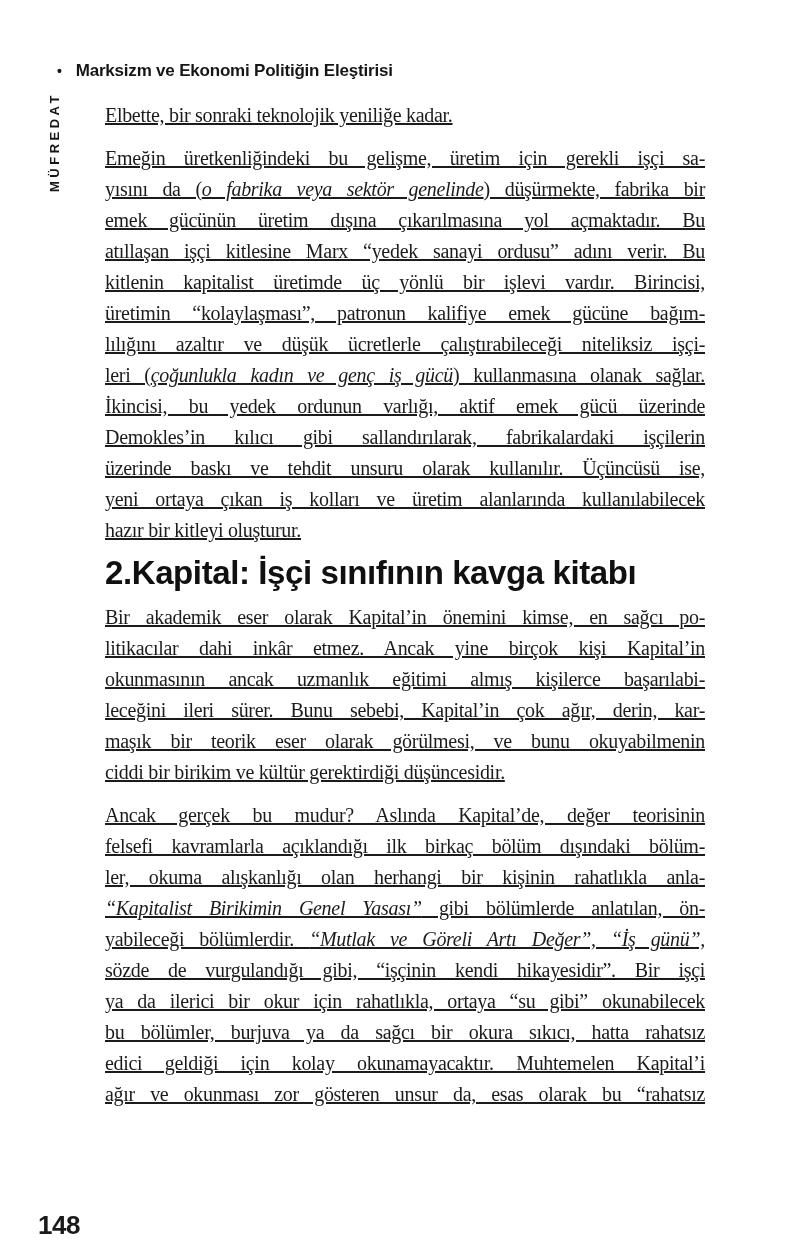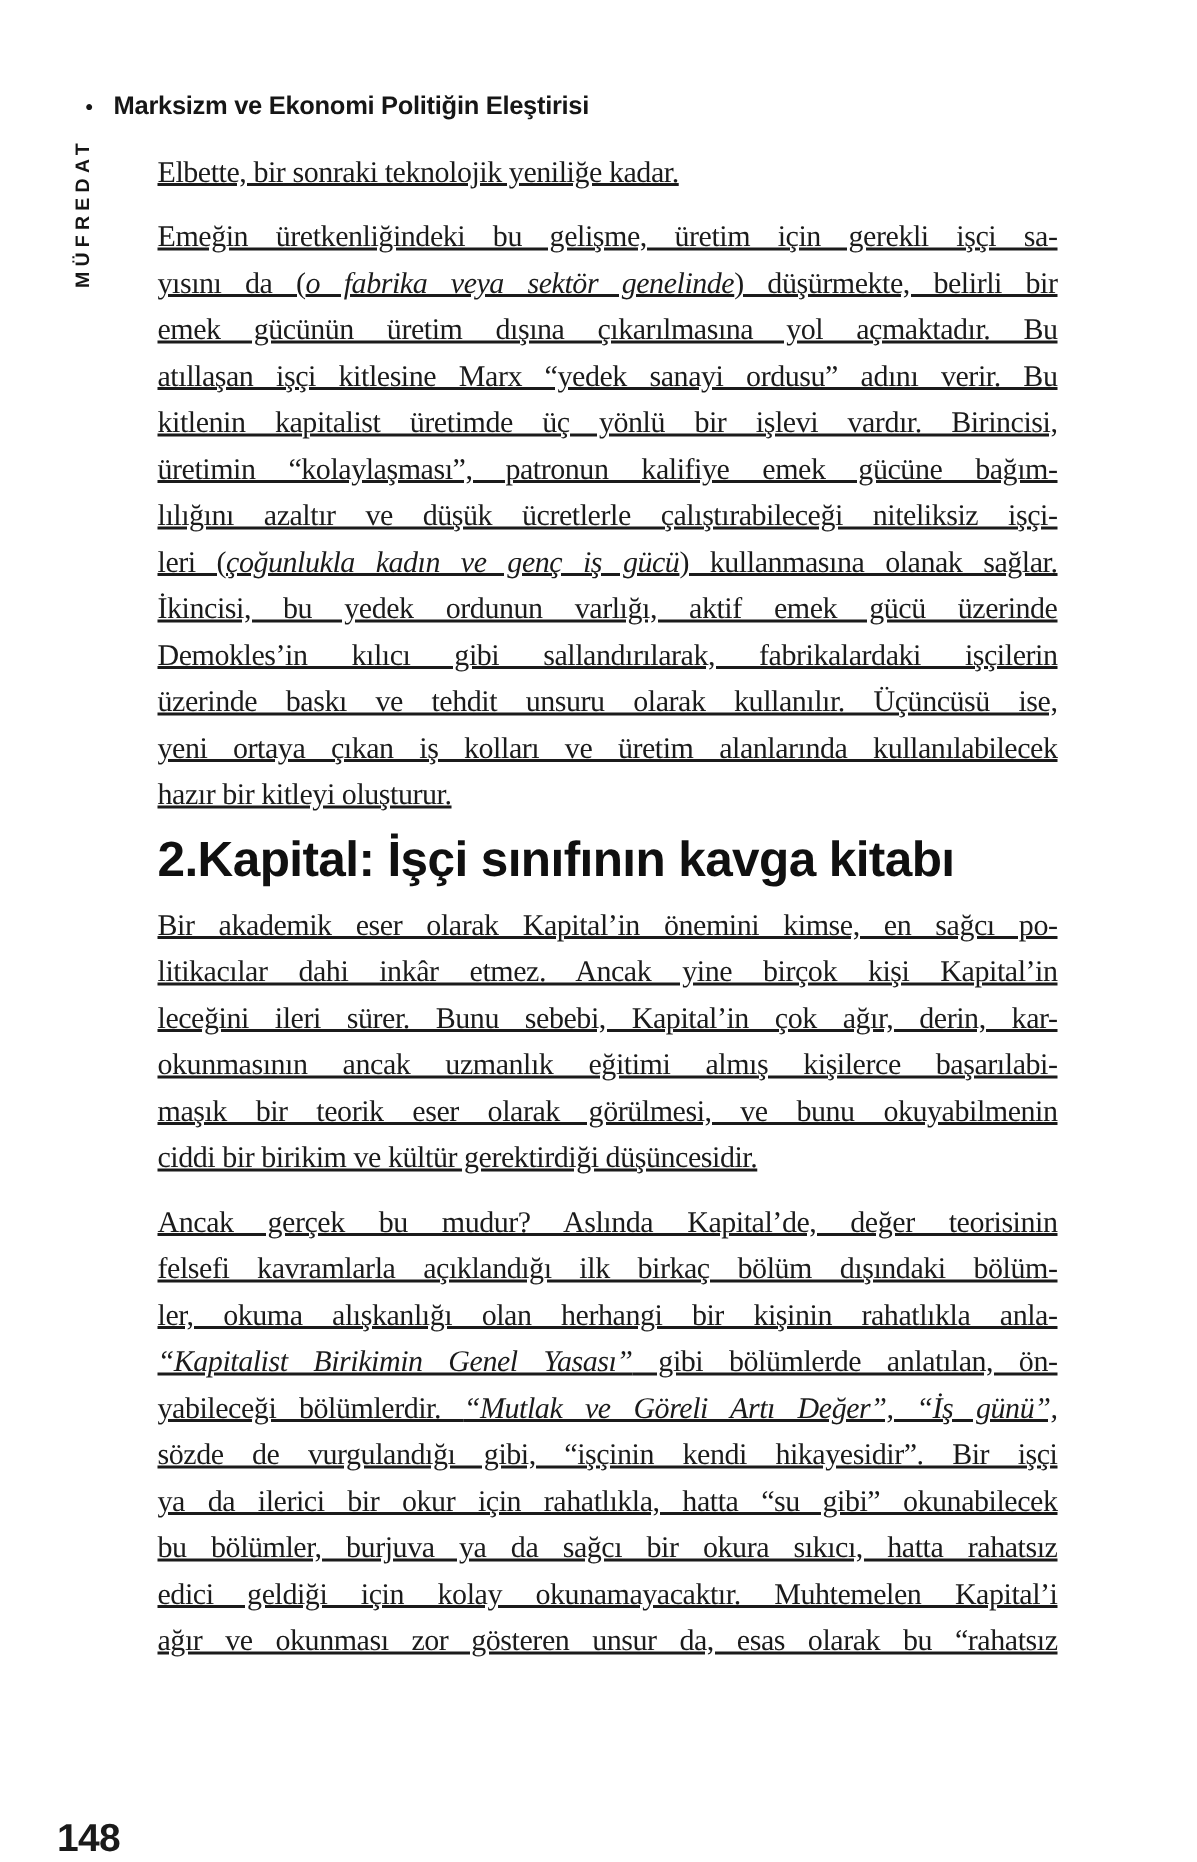--- a/index.html
+++ b/index.html
@@ -89,50 +89,50 @@
   </div>
 
   <div class="vertical-label">MÜFREDAT</div>
 
   <div class="content" id="content">
       <div class="paragraph">
         <div class="line last"><span>Elbette, bir sonraki teknolojik yeniliğe kadar.</span></div>
       </div>
       <div class="paragraph">
         <div class="line"><span>Emeğin üretkenliğindeki bu gelişme, üretim için gerekli işçi sa-</span></div>
-        <div class="line"><span>yısını da (</span><span class="it">o fabrika veya sektör genelinde</span><span>) düşürmekte, belirli bir</span></div>
+        <div class="line"><span>yısını da (</span><span class="it">o fabrika veya sektör genelinde</span><span>) düşürmekte, fabrika bir</span></div>
         <div class="line"><span>emek gücünün üretim dışına çıkarılmasına yol açmaktadır. Bu</span></div>
         <div class="line"><span>atıllaşan işçi kitlesine Marx “yedek sanayi ordusu” adını verir. Bu</span></div>
         <div class="line"><span>kitlenin kapitalist üretimde üç yönlü bir işlevi vardır. Birincisi,</span></div>
         <div class="line"><span>üretimin “kolaylaşması”, patronun kalifiye emek gücüne bağım-</span></div>
         <div class="line"><span>lılığını azaltır ve düşük ücretlerle çalıştırabileceği niteliksiz işçi-</span></div>
         <div class="line"><span>leri (</span><span class="it">çoğunlukla kadın ve genç iş gücü</span><span>) kullanmasına olanak sağlar.</span></div>
         <div class="line"><span>İkincisi, bu yedek ordunun varlığı, aktif emek gücü üzerinde</span></div>
         <div class="line"><span>Demokles’in kılıcı gibi sallandırılarak, fabrikalardaki işçilerin</span></div>
         <div class="line"><span>üzerinde baskı ve tehdit unsuru olarak kullanılır. Üçüncüsü ise,</span></div>
         <div class="line"><span>yeni ortaya çıkan iş kolları ve üretim alanlarında kullanılabilecek</span></div>
         <div class="line last"><span>hazır bir kitleyi oluşturur.</span></div>
       </div>
       <div class="section-heading">2.Kapital: İşçi sınıfının kavga kitabı</div>
       <div class="paragraph">
         <div class="line"><span>Bir akademik eser olarak Kapital’in önemini kimse, en sağcı po-</span></div>
         <div class="line"><span>litikacılar dahi inkâr etmez. Ancak yine birçok kişi Kapital’in</span></div>
+        <div class="line"><span>okunmasının ancak uzmanlık eğitimi almış kişilerce başarılabi-</span></div>
         <div class="line"><span>leceğini ileri sürer. Bunu sebebi, Kapital’in çok ağır, derin, kar-</span></div>
-        <div class="line"><span>okunmasının ancak uzmanlık eğitimi almış kişilerce başarılabi-</span></div>
         <div class="line"><span>maşık bir teorik eser olarak görülmesi, ve bunu okuyabilmenin</span></div>
         <div class="line last"><span>ciddi bir birikim ve kültür gerektirdiği düşüncesidir.</span></div>
       </div>
       <div class="paragraph">
         <div class="line"><span>Ancak gerçek bu mudur? Aslında Kapital’de, değer teorisinin</span></div>
         <div class="line"><span>felsefi kavramlarla açıklandığı ilk birkaç bölüm dışındaki bölüm-</span></div>
         <div class="line"><span>ler, okuma alışkanlığı olan herhangi bir kişinin rahatlıkla anla-</span></div>
         <div class="line"><span class="it">“Kapitalist Birikimin Genel Yasası”</span><span> gibi bölümlerde anlatılan, ön-</span></div>
         <div class="line"><span>yabileceği bölümlerdir. </span><span class="it">“Mutlak ve Göreli Artı Değer”, “İş günü”,</span></div>
         <div class="line"><span>sözde de vurgulandığı gibi, “işçinin kendi hikayesidir”. Bir işçi</span></div>
-        <div class="line"><span>ya da ilerici bir okur için rahatlıkla, hatta “su gibi” okunabilecek</span></div>
+        <div class="line"><span>ya da ilerici bir okur için rahatlıkla, ortaya “su gibi” okunabilecek</span></div>
         <div class="line"><span>bu bölümler, burjuva ya da sağcı bir okura sıkıcı, hatta rahatsız</span></div>
         <div class="line"><span>edici geldiği için kolay okunamayacaktır. Muhtemelen Kapital’i</span></div>
         <div class="line"><span>ağır ve okunması zor gösteren unsur da, esas olarak bu “rahatsız</span></div>
       </div>
     </div>
 
   <div class="page-number">148</div>
 
 </div>
 

